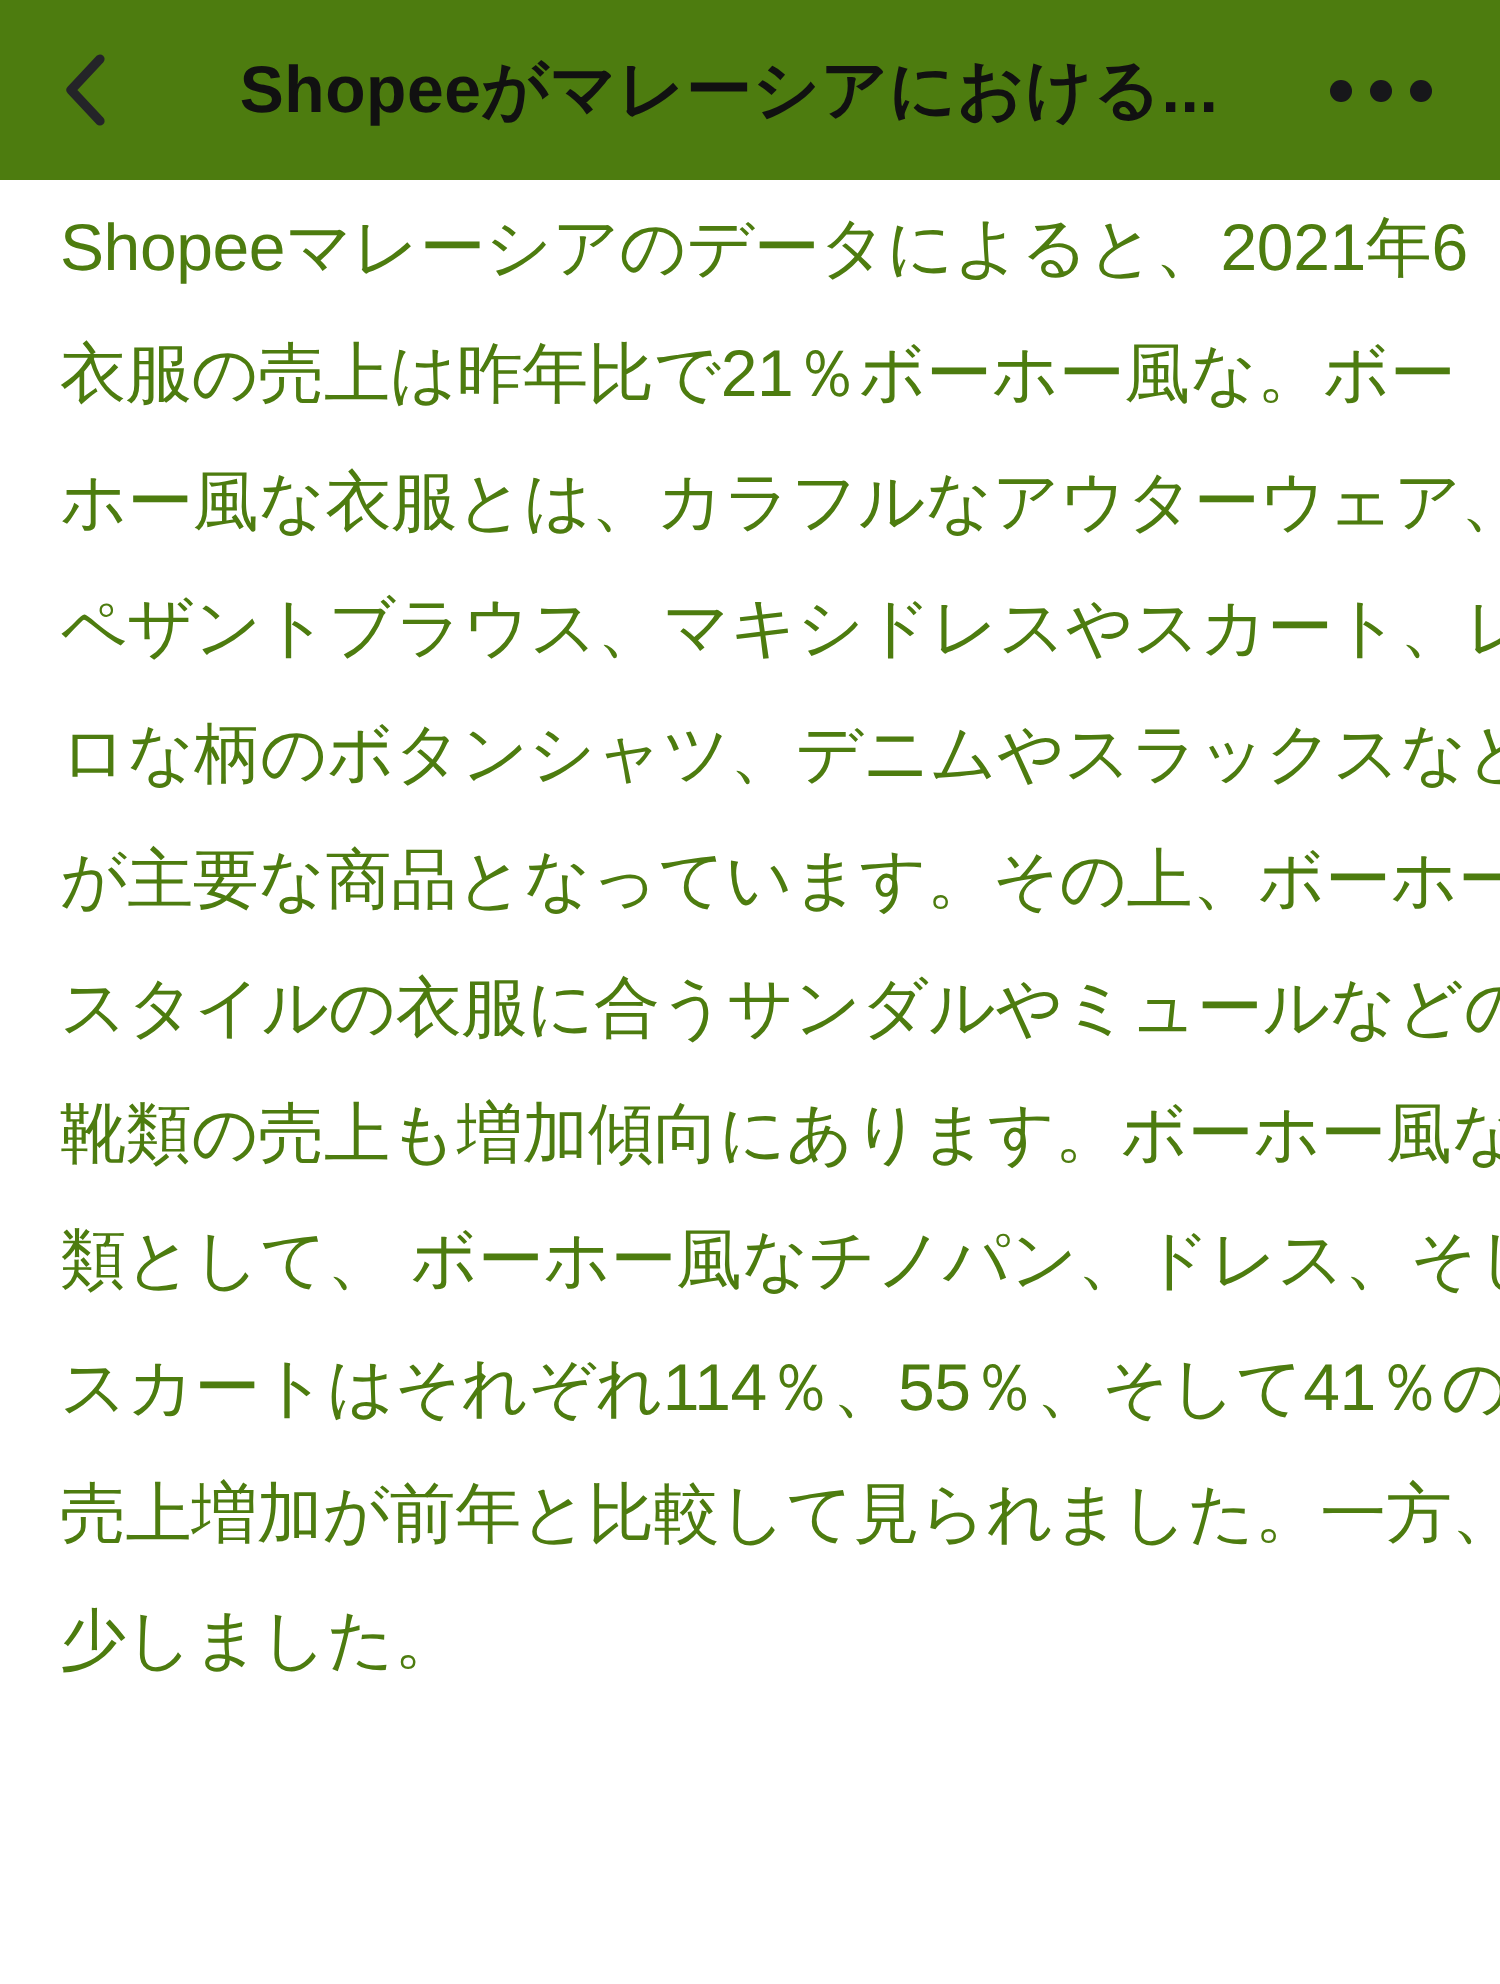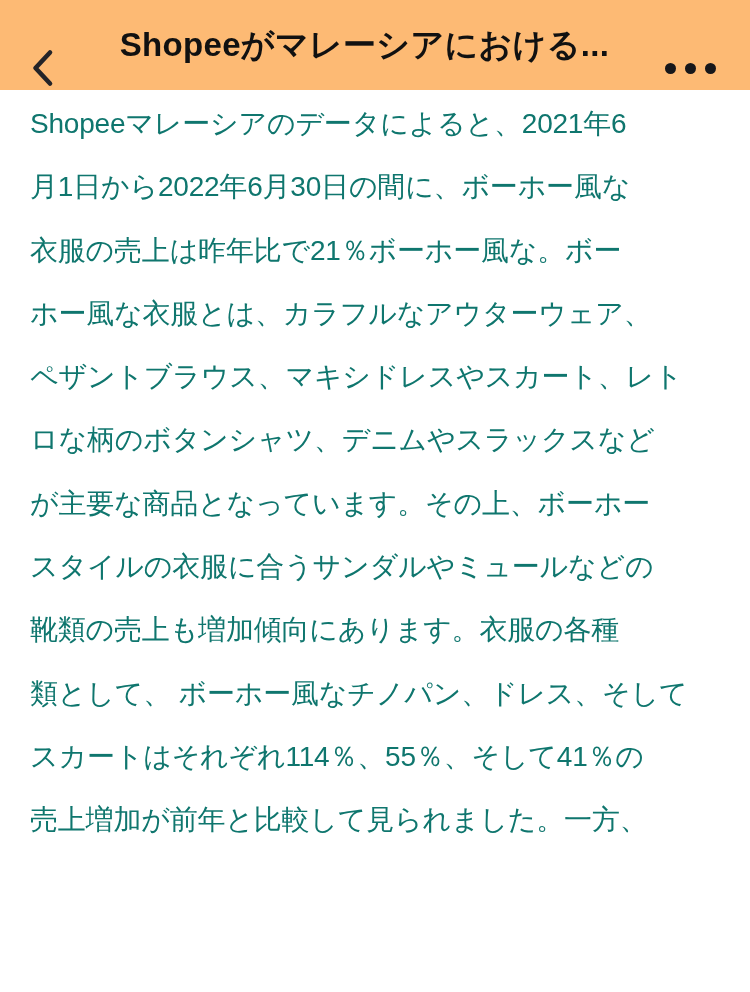--- a/index.html
+++ b/index.html
@@ -14,24 +14,24 @@
     height: 992px;
     background: #ffffff;
     overflow: hidden;
   }
   
   .navbar {
     position: absolute;
     top: 0; left: 0; right: 0;
     height: 90px;
     display: flex;
-    align-items: flex-end;
+    align-items: center;
     box-sizing: border-box;
     padding: 0 34px 0 30px;
-    background: #fdba74;
+    background: #4d7c0f;
     gap: 24px;
   }
   .back-btn {
     background: none;
     border: none;
     padding: 0;
     margin: 0;
     width: 40px;
     height: 44px;
     display: flex;
@@ -72,25 +72,25 @@
     display: inline-block;
   }
   
   .article {
     position: absolute;
     top: 92px;
     left: 30px;
     right: 26px;
   }
   .line {
-    font-size: 28px;
+    font-size: 33px;
     line-height: 63.3px;
     font-weight: 400;
     letter-spacing: -0.2px;
-    color: #0f766e;
+    color: #4d7c0f;
     white-space: nowrap;
   }
 </style>
 </head>
 <body>
 
 <div class="screen">
 
   <header class="navbar">
     <button class="back-btn" aria-label="back">
@@ -102,27 +102,27 @@
     <button class="more-btn" aria-label="more options">
       <span class="dot"></span>
       <span class="dot"></span>
       <span class="dot"></span>
     </button>
   </header>
 
   <main class="article">
     <div>
         <div class="line">Shopeeマレーシアのデータによると、2021年6</div>
-        <div class="line">月1日から2022年6月30日の間に、ボーホー風な</div>
         <div class="line">衣服の売上は昨年比で21％ボーホー風な。ボー</div>
         <div class="line">ホー風な衣服とは、カラフルなアウターウェア、</div>
         <div class="line">ペザントブラウス、マキシドレスやスカート、レト</div>
         <div class="line">ロな柄のボタンシャツ、デニムやスラックスなど</div>
         <div class="line">が主要な商品となっています。その上、ボーホー</div>
         <div class="line">スタイルの衣服に合うサンダルやミュールなどの</div>
-        <div class="line">靴類の売上も増加傾向にあります。衣服の各種</div>
+        <div class="line">靴類の売上も増加傾向にあります。ボーホー風な</div>
         <div class="line">類として、 ボーホー風なチノパン、ドレス、そして</div>
         <div class="line">スカートはそれぞれ114％、55％、そして41％の</div>
         <div class="line">売上増加が前年と比較して見られました。一方、</div>
+        <div class="line">少しました。</div>
       </div>
   </main>
 
 </div>
 
 </body></html>

